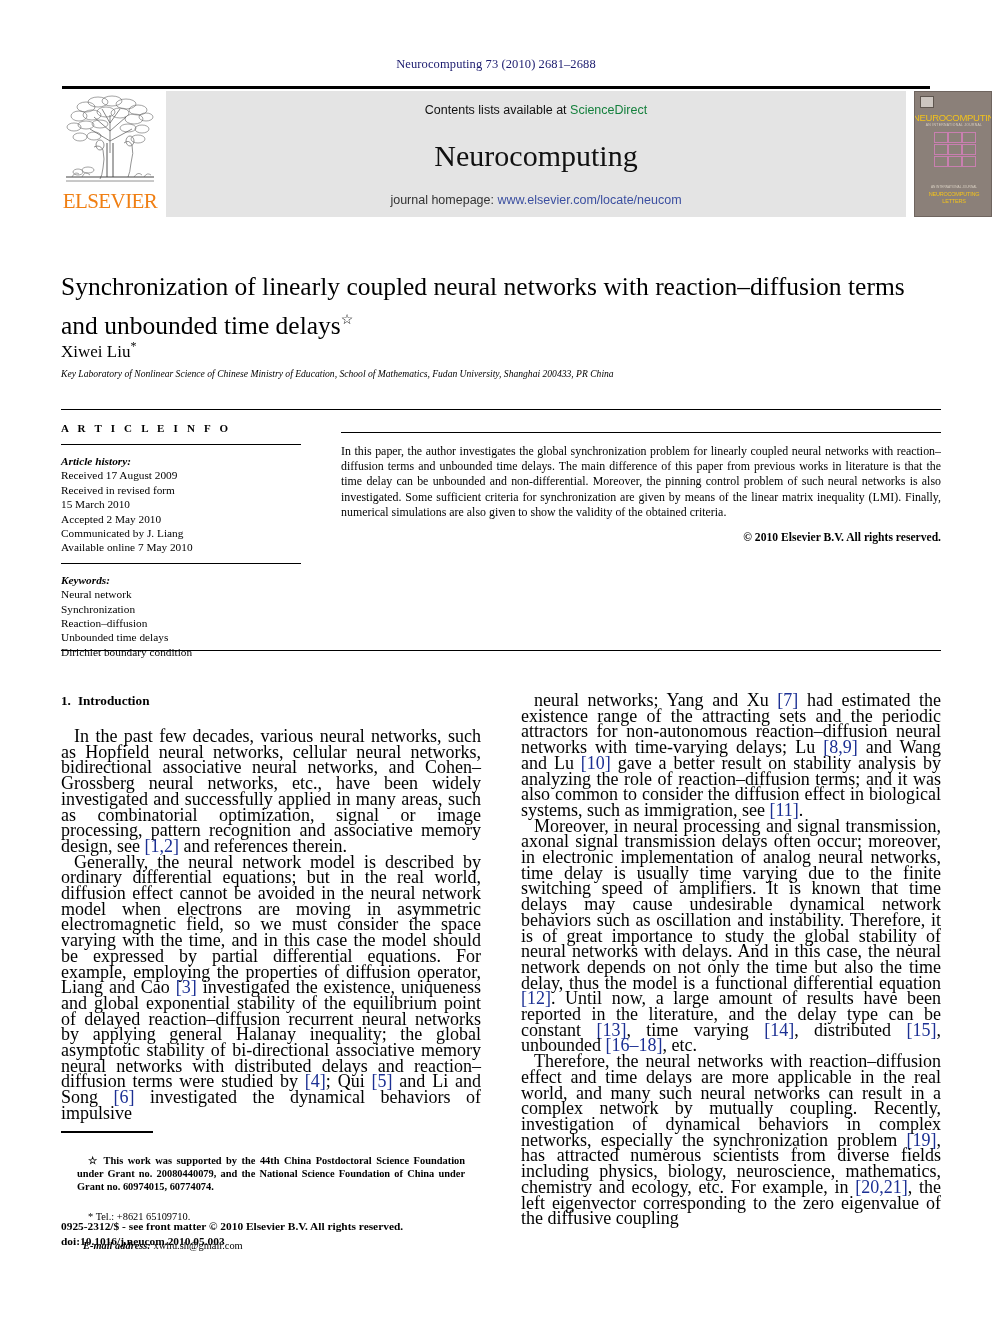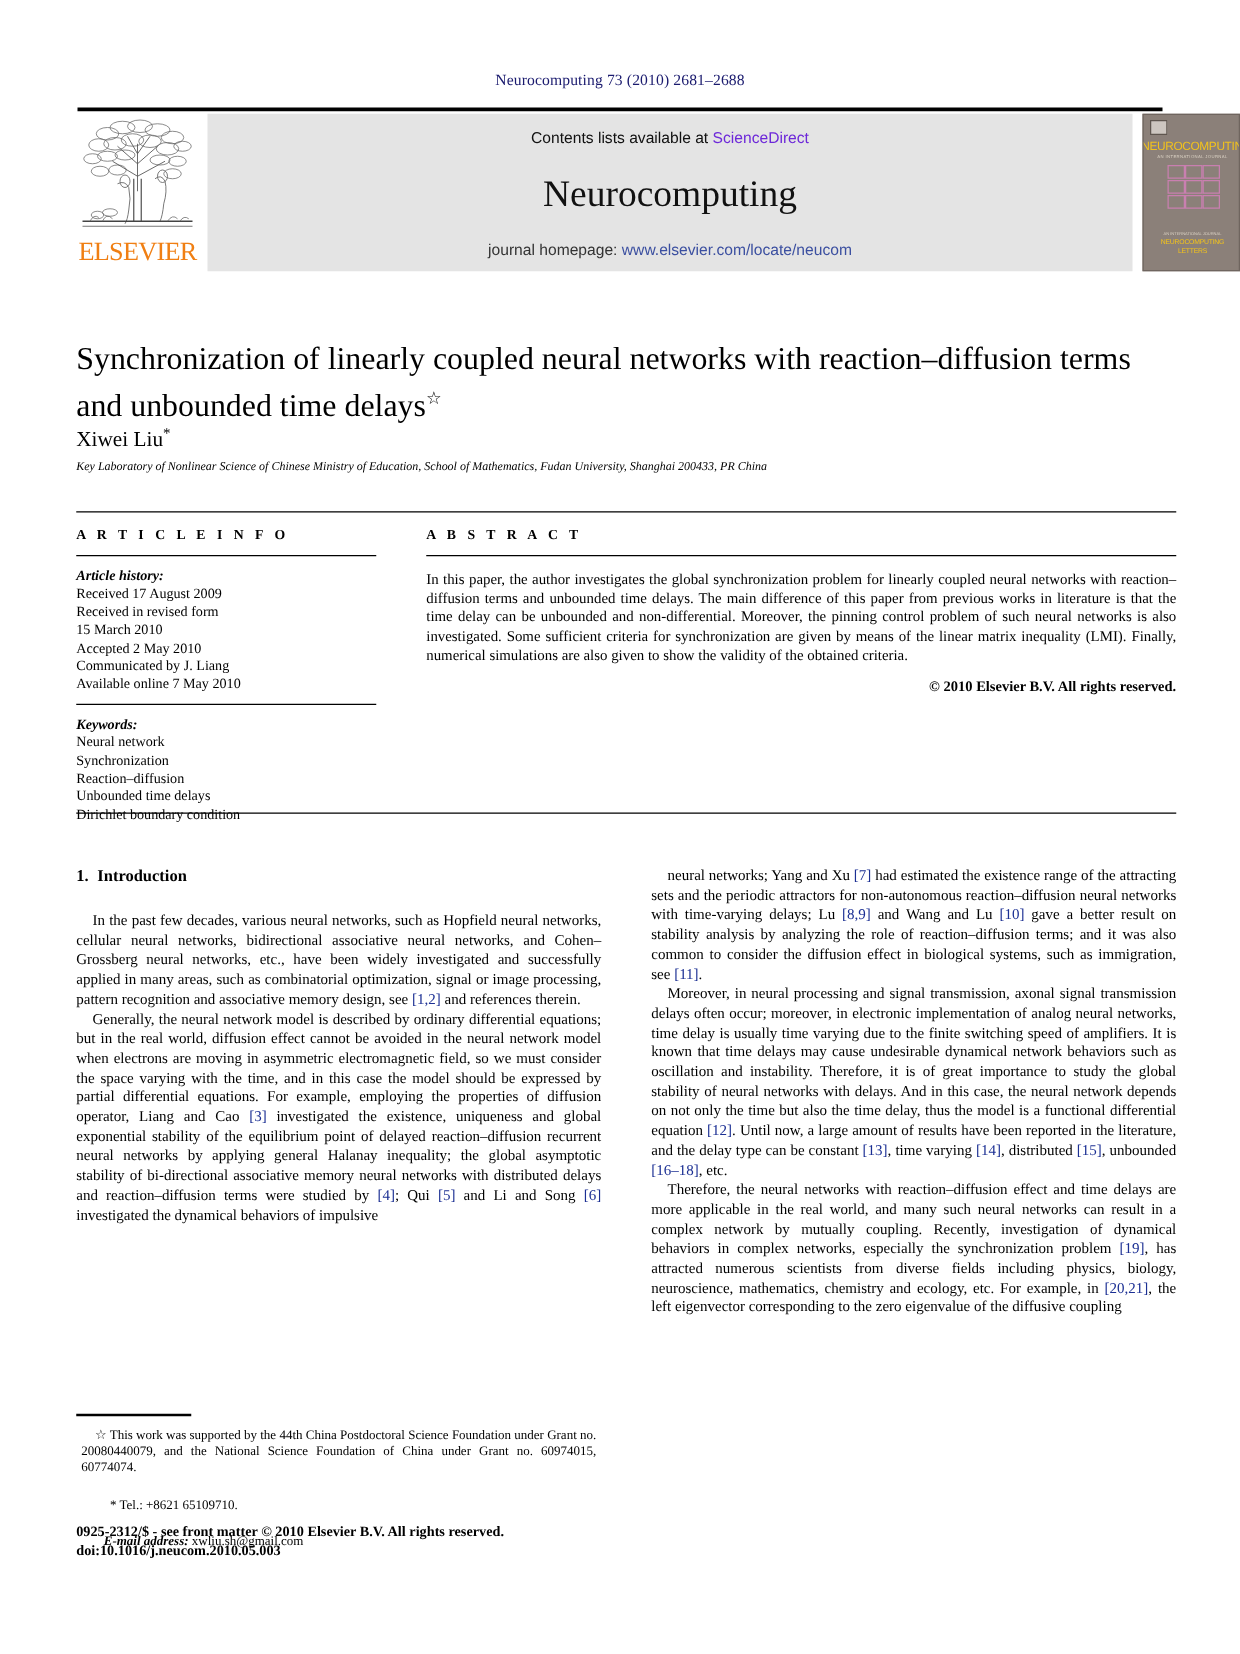--- a/index.html
+++ b/index.html
@@ -84,21 +84,21 @@
   .contents-line {
     position: absolute;
     left: 0; top: 12px;
     width: 740px;
     text-align: center;
     font-family: "Liberation Sans", sans-serif;
     font-size: 12.5px;
     color: #111;
   }
   .contents-line .sd {
-    color: #6d28d9;
+    color: #15803d;
   }
   .journal-name {
     position: absolute;
     left: 0; top: 48px;
     width: 740px;
     text-align: center;
     font-family: "Liberation Serif", serif;
     font-size: 30px;
     color: #111;
   }
@@ -312,21 +312,21 @@
   .h1 {
     font-family: "Liberation Serif", serif;
     font-weight: bold;
     font-size: 13.2px;
     color: #000;
     margin-bottom: 20px;
   }
   .h1 .num { margin-right: 7px; }
   p.body {
     font-family: "Liberation Serif", serif;
-    font-size: 12px;
+    font-size: 18px;
     line-height: 15.7px;
     text-align: justify;
     text-indent: 13px;
     margin: 0;
     color: #000;
     -webkit-hyphens: auto;
     hyphens: auto;
   }
   p.body + p.body { margin-top: 0; }
   .ref {
@@ -345,22 +345,23 @@
     position: absolute;
     left: 61px; top: 1138px;
     width: 420px;
     font-family: "Liberation Serif", serif;
     font-size: 10.4px;
     line-height: 13.2px;
     color: #000;
     text-align: justify;
   }
   .footnotes .fn {
-    margin: 4px;
+    margin: 16px;
     text-indent: 11px;
+    font-weight: bold;
   }
   .footnotes .fn2 {
     margin: 16px;
     text-indent: 11px;
   }
   .footnotes .fn3 {
     margin: 0;
     text-indent: 22px;
   }
   .footnotes .it { font-style: italic; font-weight: bold; }
@@ -495,21 +496,20 @@
       <div class="lbl">Keywords:</div>
       <div>Neural network</div>
       <div>Synchronization</div>
       <div>Reaction–diffusion</div>
       <div>Unbounded time delays</div>
       <div>Dirichlet boundary condition</div>
     </div>
   </div>
 
   <div class="abstract-col">
-    <div class="sec-head">A B S T R A C T</div>
     <div class="thin-rule"></div>
     <div class="abstract-body">In this paper, the author investigates the global synchronization problem for linearly coupled neural networks with reaction–diffusion terms and unbounded time delays. The main difference of this paper from previous works in literature is that the time delay can be unbounded and non-differential. Moreover, the pinning control problem of such neural networks is also investigated. Some sufficient criteria for synchronization are given by means of the linear matrix inequality (LMI). Finally, numerical simulations are also given to show the validity of the obtained criteria.</div>
     <div class="copyright">© 2010 Elsevier B.V. All rights reserved.</div>
   </div>
 
   <div class="col-left">
     <div class="h1">
       <span class="num">1.</span><span>Introduction</span>
     </div>
     <p class="body"><span>In the past few decades, various neural networks, such as Hopfield neural networks, cellular neural networks, bidirectional associative neural networks, and Cohen–Grossberg neural networks, etc., have been widely investigated and successfully applied in many areas, such as combinatorial optimization, signal or image processing, pattern recognition and associative memory design, see </span><span class="ref">[1,2]</span><span> and references therein.</span></p>

